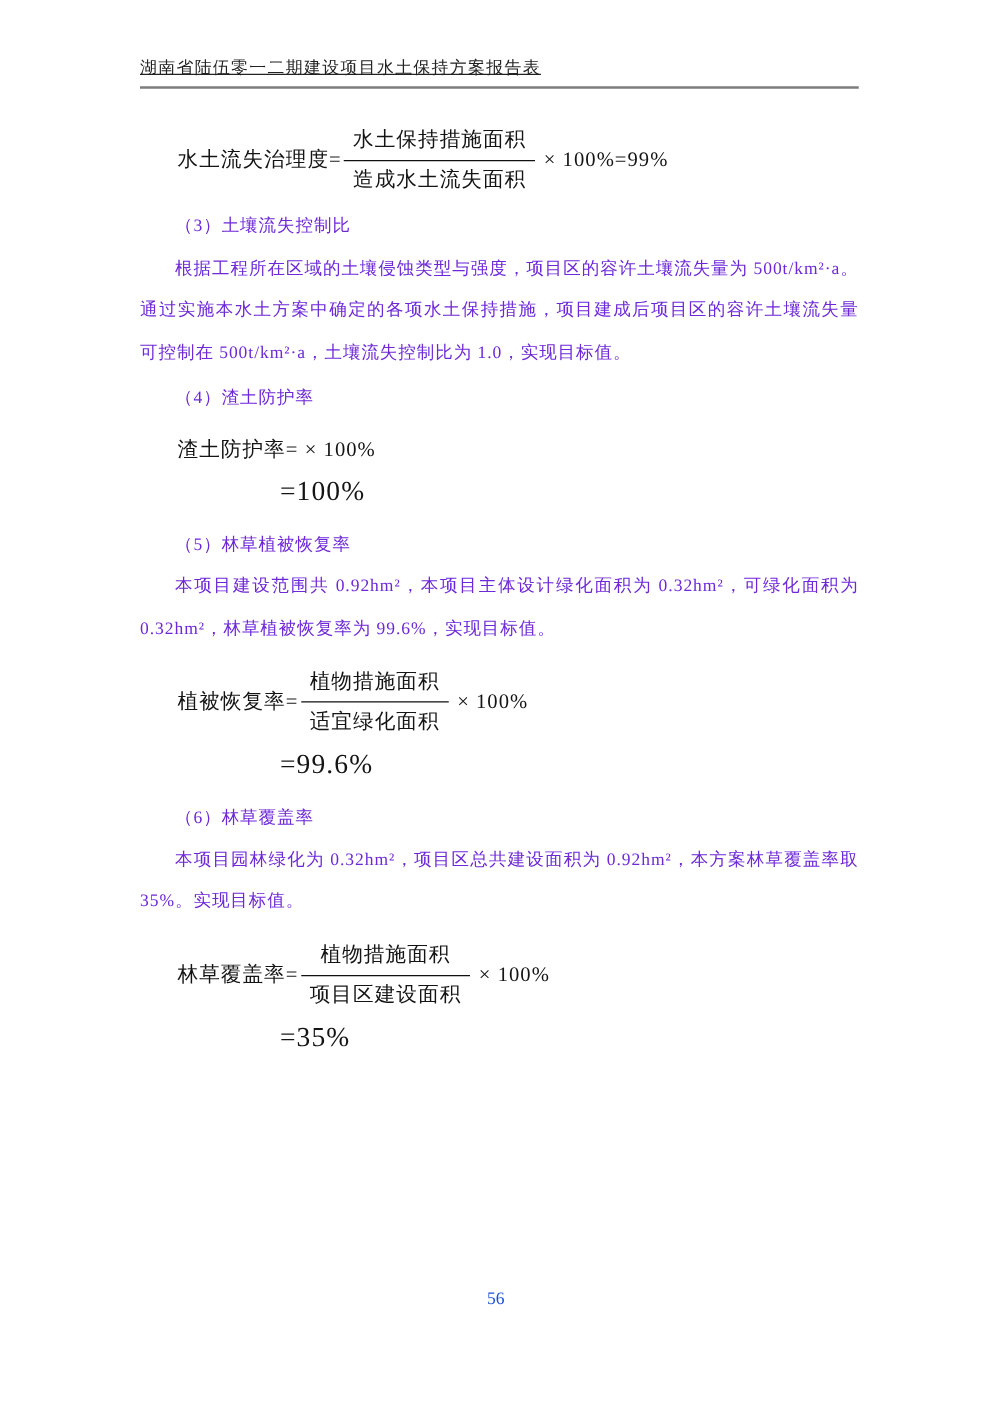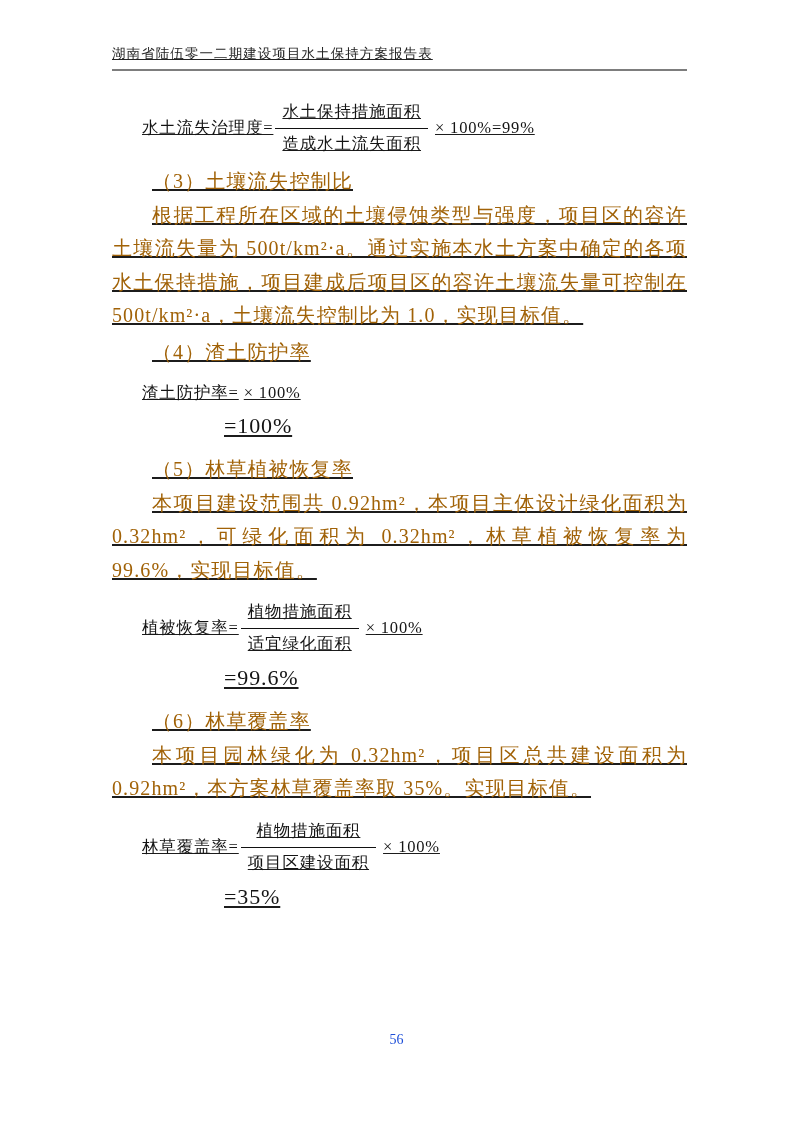--- a/index.html
+++ b/index.html
@@ -17,29 +17,29 @@
   .header {
     padding-top: 45px;
     padding-bottom: 6px;
     border-bottom: 2.5px solid #7d7d7d;
     font-size: 13.5px;
     letter-spacing: 0.08em;
     color: #222;
     text-decoration: underline;
   }
 
-  .content { padding-top: 16px; text-decoration: underline; }
+  .content { padding-top: 16px; }
 
   .para, .heading {
-    font-size: 20px;
+    font-size: 14px;
     line-height: 33.5px;
     letter-spacing: 0.055em;
     text-align: justify;
     text-indent: 2em;
-    color: #a16207;
+    color: #6d28d9;
   }
   .heading { margin-top: 3px; }
 
   .formula {
     display: flex;
     align-items: center;
     font-size: 16.5px;
     letter-spacing: 0.05em;
     margin: 13px 0 9px 30px;
     color: #141414;

